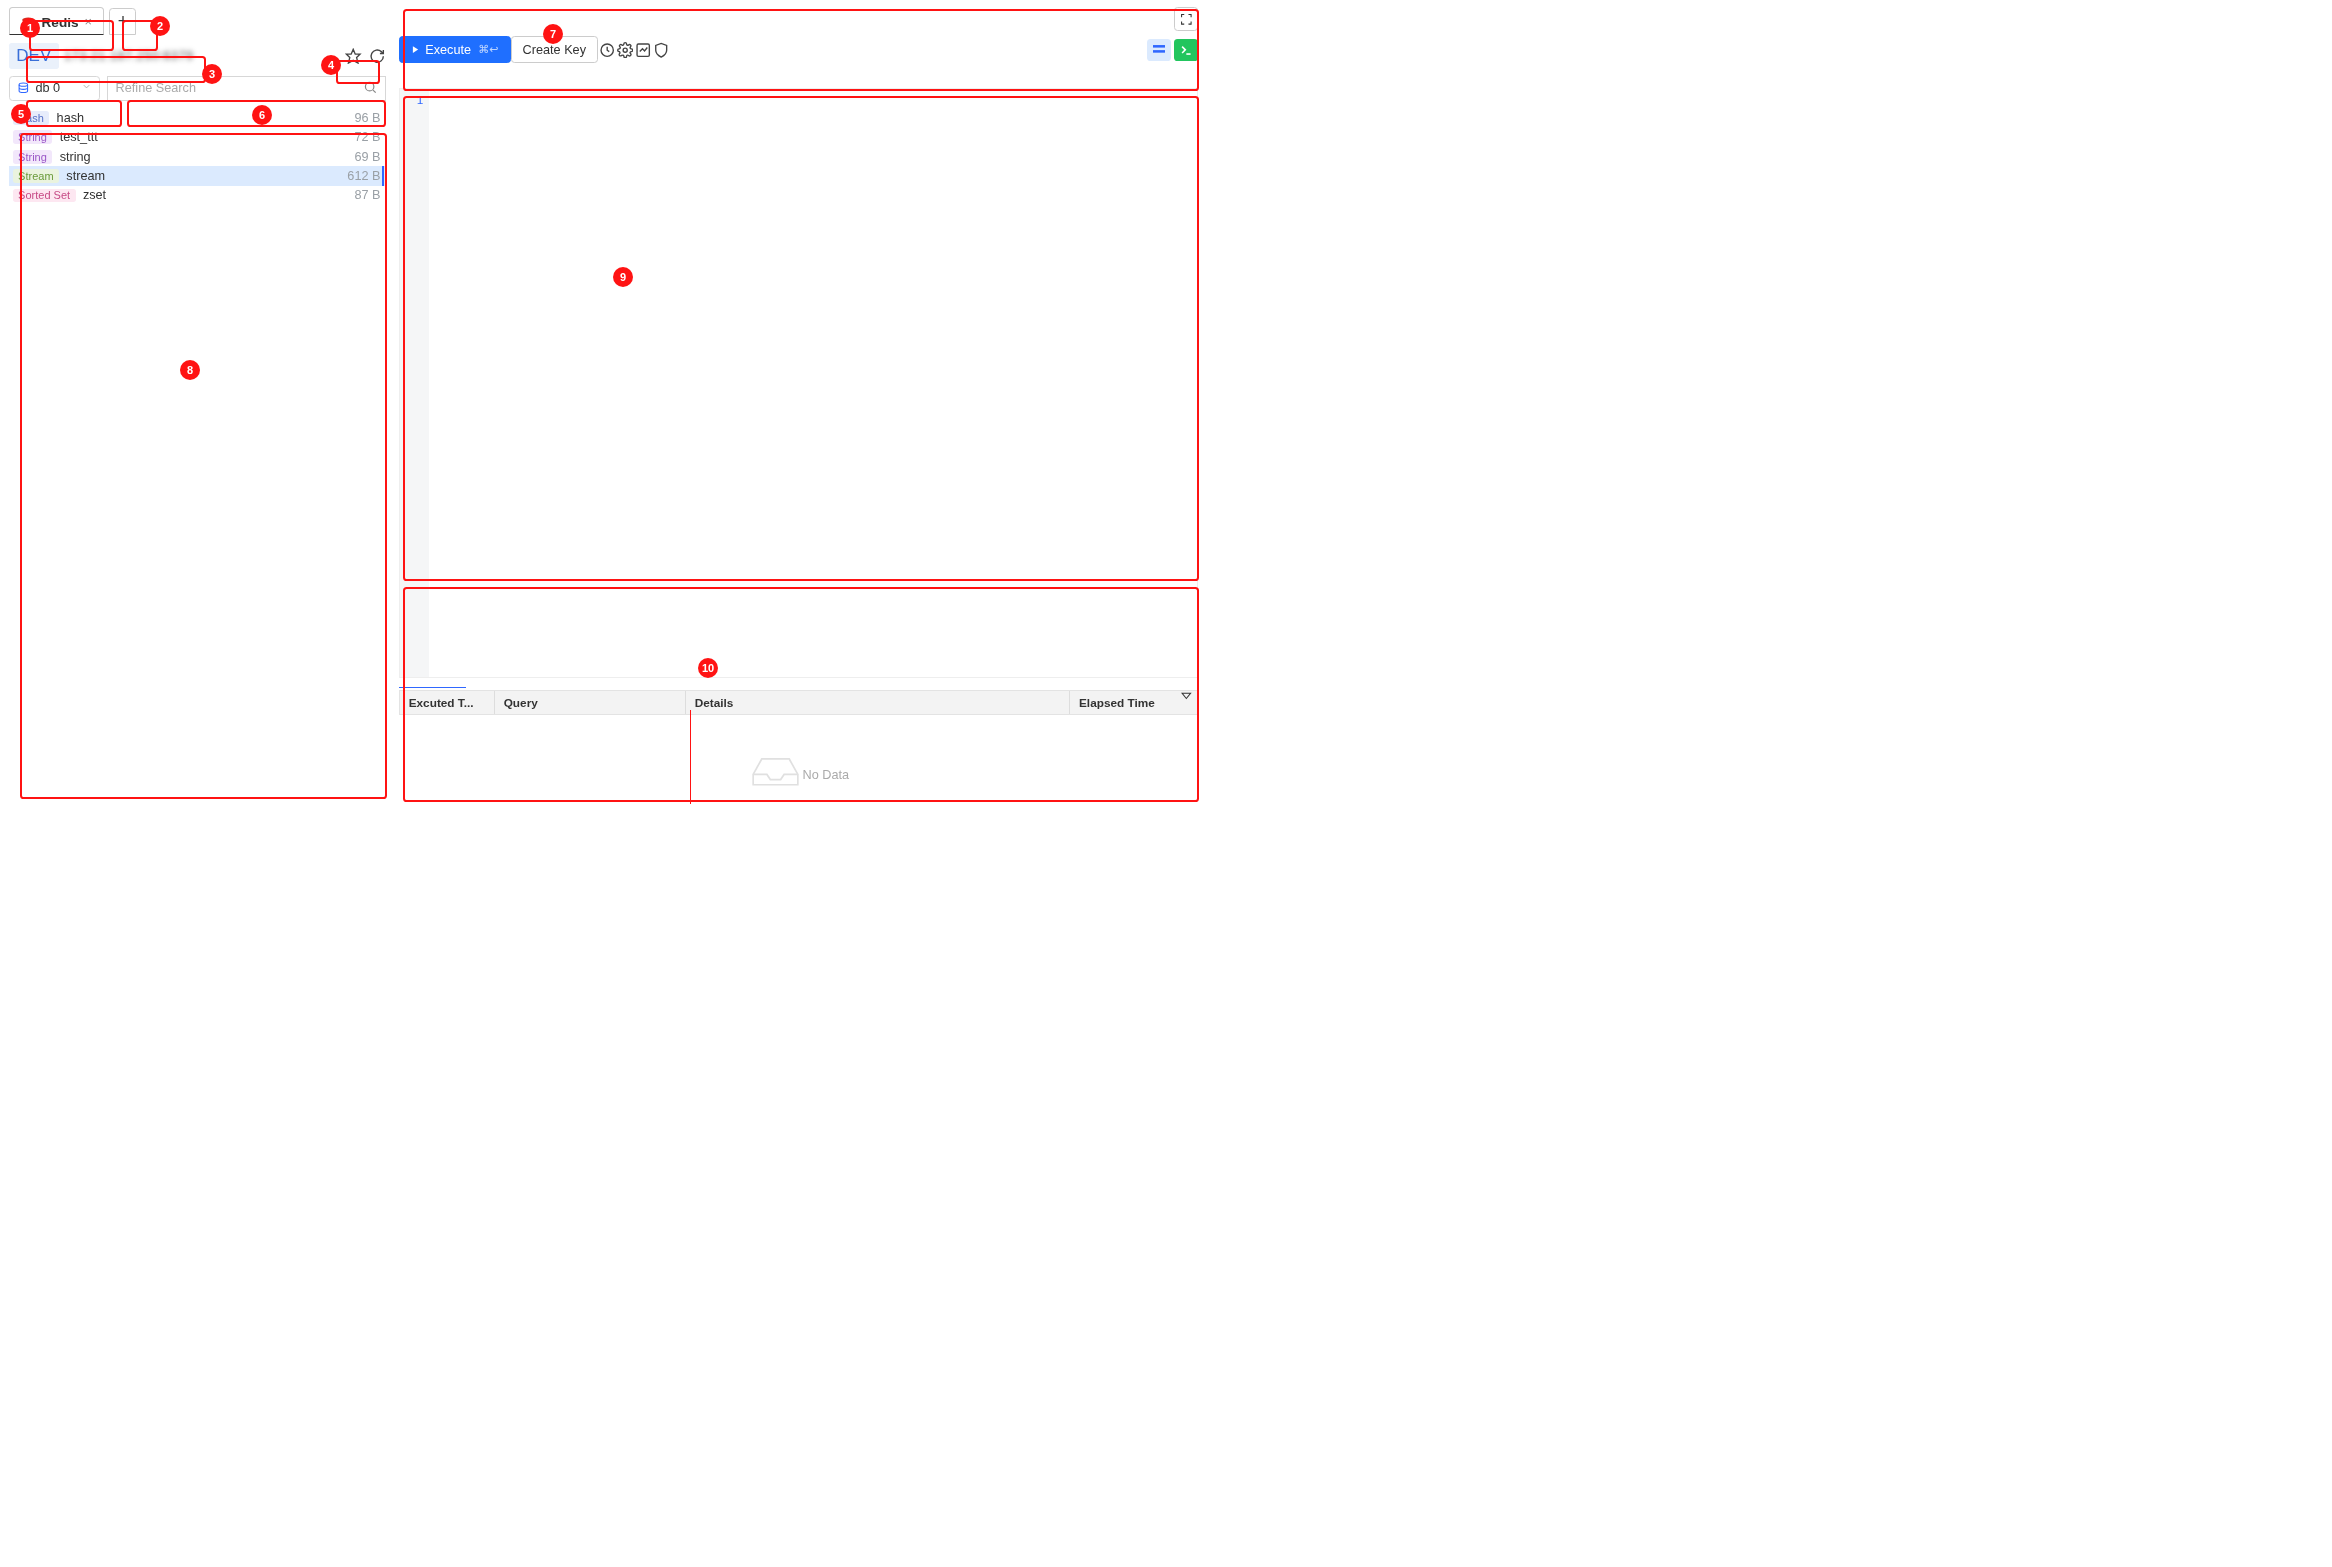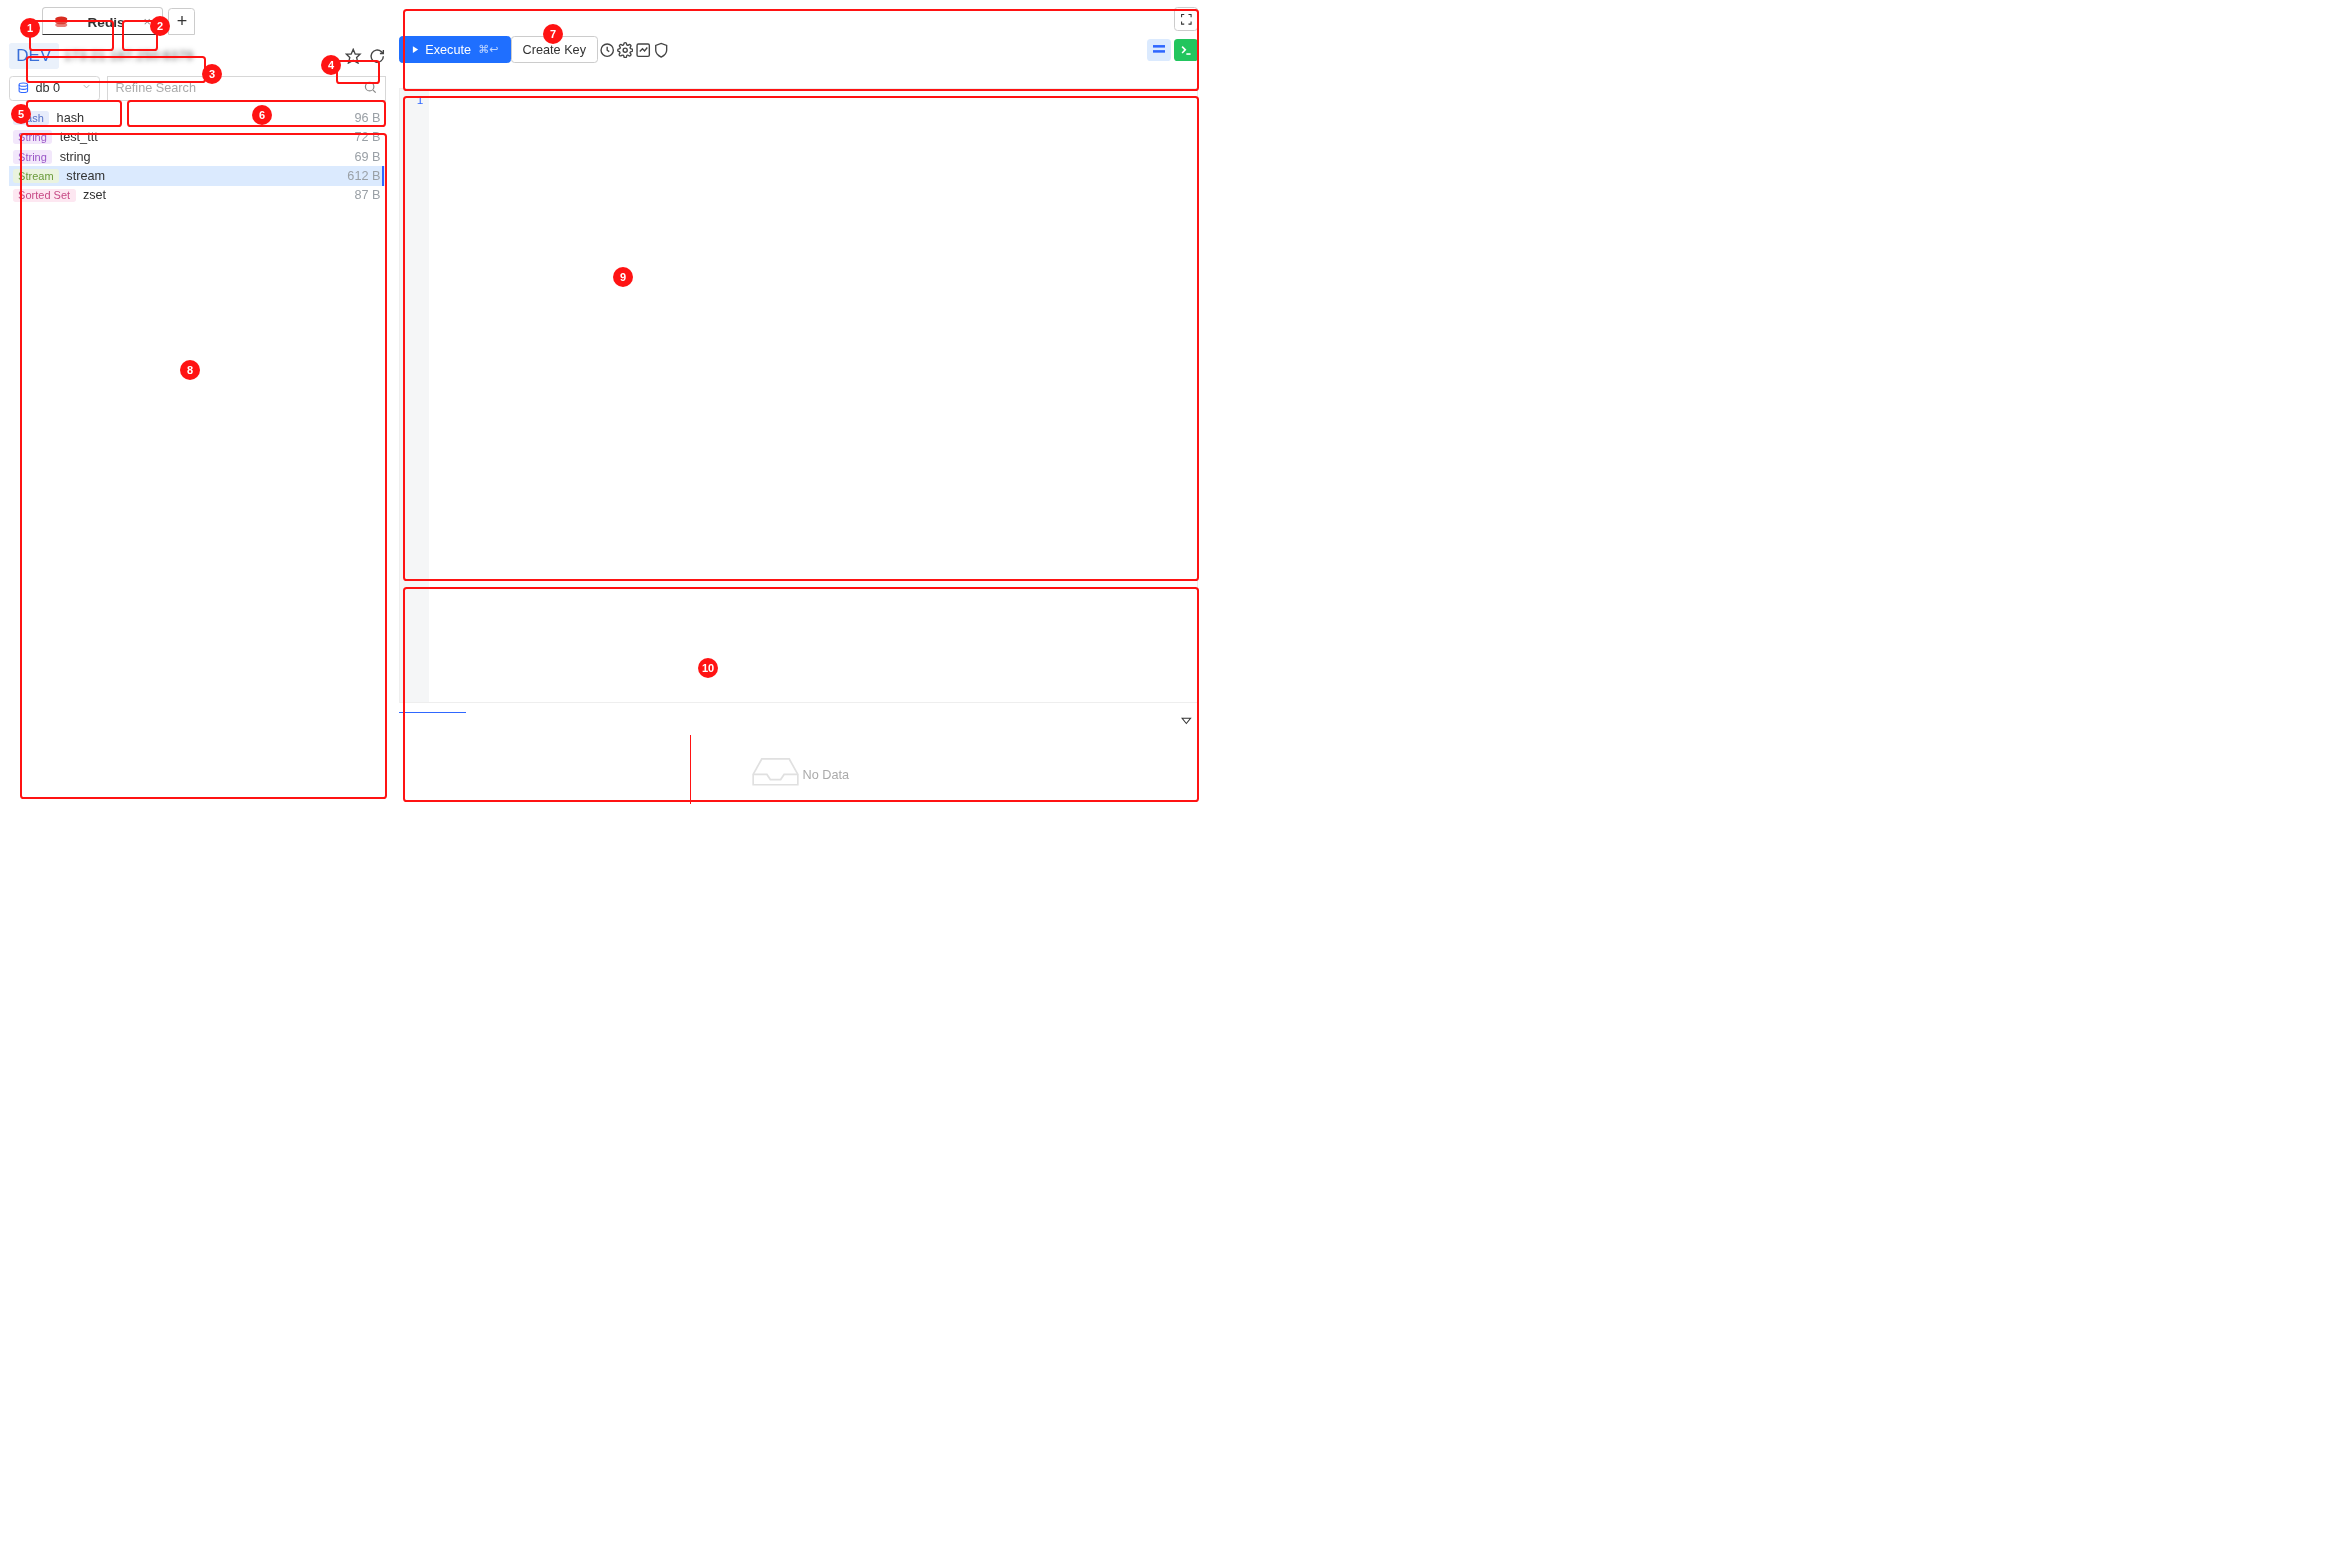--- a/index.html
+++ b/index.html
@@ -10,21 +10,21 @@
   height: 811px;
   font-size: 12.7px;
   color: #333;
   position: relative;
 }
 .app { display: flex; width: 100%; height: 100%; padding: 7.3px 9px; gap: 12.7px; }
 .left-pane { width: 377px; display: flex; flex-direction: column; }
 .right-pane { flex: 1; display: flex; flex-direction: column; }
 
 .tabs-row { display: flex; align-items: center; gap: 5.5px; margin-bottom: 8.2px; position: relative; }
-.tab { display: flex; align-items: flex-start; gap: 19px; border: 0.9px solid #ccc; border-bottom: 1.8px solid #333; padding: 6.4px 11px 4.5px; background: #fff; border-radius: 3.6px 3.6px 0 0; margin-left: 33px; }
+.tab { display: flex; align-items: center; gap: 6px; border: 0.9px solid #ccc; border-bottom: 1.8px solid #333; padding: 6.4px 11px 4.5px; background: #fff; border-radius: 3.6px 3.6px 0 0; }
 .tab-icon { width: 14.5px; height: 12.7px; }
 .tab-label { font-weight: 700; font-size: 13.6px; }
 .tab-close { color: #888; font-size: 12.7px; }
 .tab-add { width: 27px; height: 27px; border: 0.9px solid #ccc; display: flex; align-items: center; justify-content: center; font-size: 18px; color: #333; border-radius: 3.6px 3.6px 0 0; }
 
 .conn-row { display: flex; align-items: center; gap: 5.5px; position: relative; margin-bottom: 7.3px; }
 .env-chip { background: #eaf1fb; color: #3a6fd8; font-size: 17px; padding: 2.7px 7.3px; border-radius: 2.7px; font-weight: 500; }
 .host-text { filter: blur(2.7px); color: #555; letter-spacing: 0.5px; flex: 1; }
 .ico-btn { width: 18px; height: 18px; display: flex; align-items: center; justify-content: center; color: #444; }
 
@@ -235,20 +235,26 @@
     <div class="editor">
       <div class="gutter"><span>1</span></div>
       <div class="editor-body"></div>
     </div>
 
     <div class="summary">
       <span class="collapse-ico"><svg width="12.7" height="12.7" viewBox="0 0 24 24" fill="none" stroke="#333" stroke-width="2">
             <polygon points="4 8 20 8 12 18"></polygon>
           </svg></span>
       <div class="summary-tabline"></div>
+      <div class="summary-table-head">
+        <div class="col col-exec">Excuted T...</div>
+        <div class="col col-query">Query</div>
+        <div class="col col-details">Details</div>
+        <div class="col col-elapsed">Elapsed Time</div>
+      </div>
       <div class="divider-red"></div>
       <div class="no-data-wrap">
         <svg class="inbox-svg" viewBox="0 0 64 40" fill="none" stroke="#bbb" stroke-width="2">
             <path d="M6 24 L16 6 H48 L58 24 V36 H6 Z"></path>
             <path d="M6 24 H22 L26 30 H38 L42 24 H58"></path>
           </svg>
         <div class="no-data-text">No Data</div>
       </div>
     </div>
   </div>

